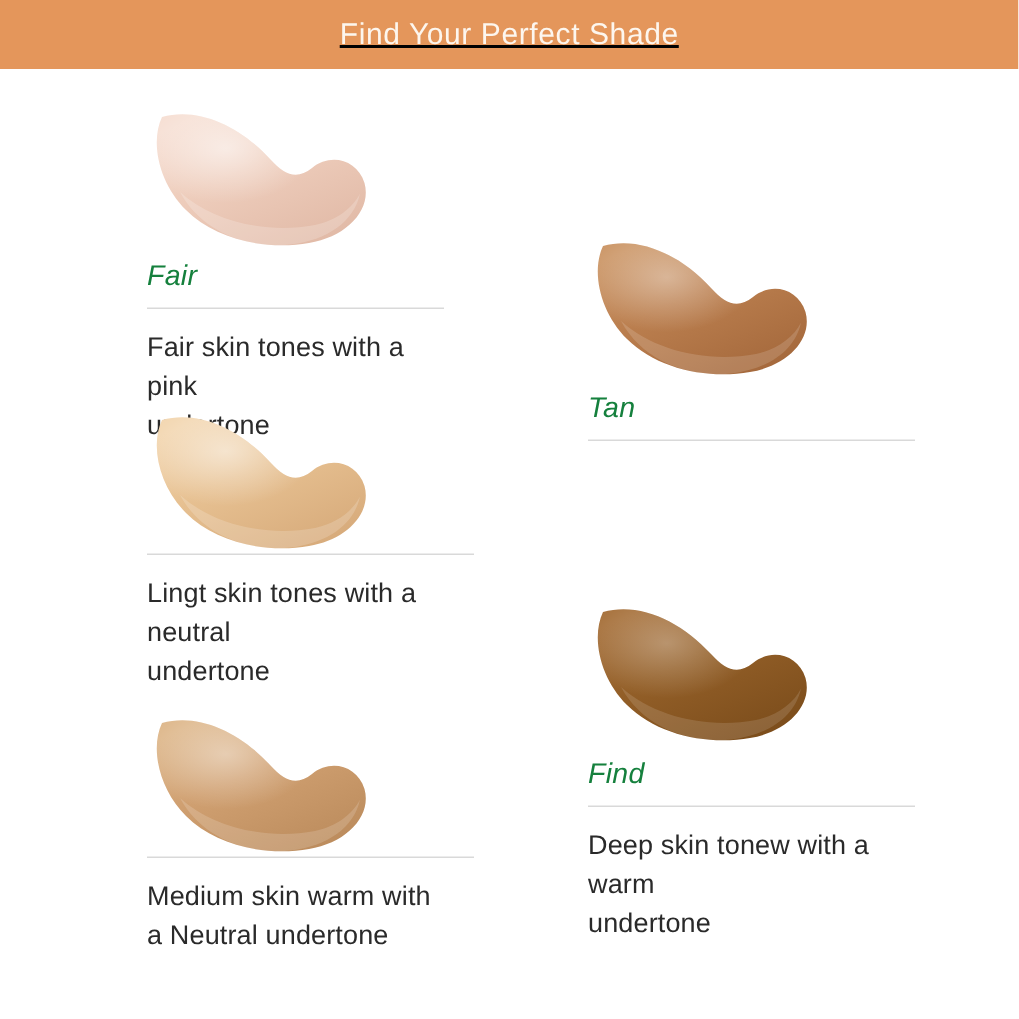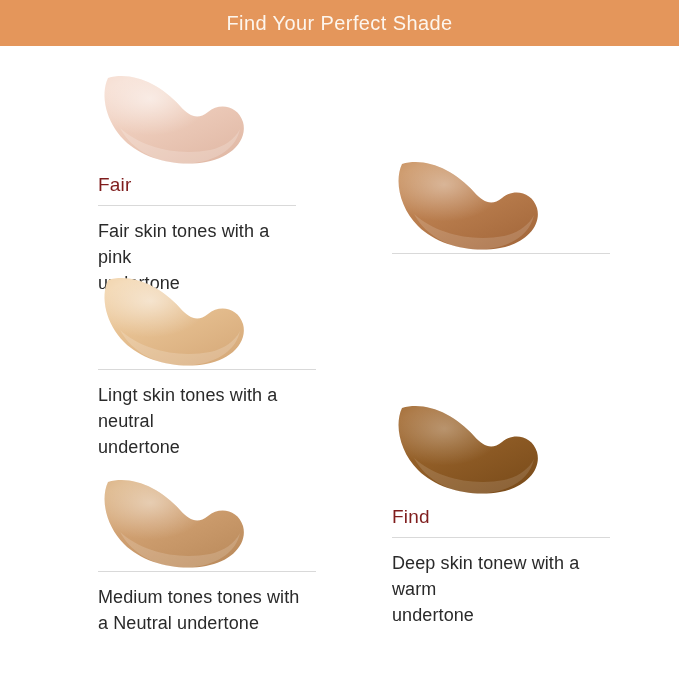--- a/index.html
+++ b/index.html
@@ -19,20 +19,21 @@
   .header-bar {
     position: absolute;
     left: 0;
     top: 0;
     width: 679px;
     height: 46px;
     background: #e4965b;
     display: flex;
     align-items: center;
     justify-content: center;
+    text-decoration: underline;
   }
   .header-title {
     color: #fdf6ee;
     font-size: 20px;
     font-weight: 400;
     letter-spacing: 0.4px;
     font-family: "Liberation Sans", sans-serif;
   }
 
   
@@ -41,26 +42,27 @@
   }
 
   .swatch-wrap {
     position: relative;
   }
   .swatch-svg {
     display: block;
   }
 
   .shade-name {
-    color: #7f1d1d;
+    color: #15803d;
     font-size: 19px;
     font-weight: 400;
     letter-spacing: 0.2px;
     line-height: 1.1;
     white-space: nowrap;
+    font-style: italic;
   }
 
   .shade-divider {
     height: 1px;
     background: #d9d9d9;
     border: 0;
     margin: 0;
   }
 
   .shade-desc {
@@ -171,21 +173,21 @@
                C 122 40, 140 44, 145 60 C 150 78, 133 96, 108 100
                C 80 105, 46 98, 26 78 C 8 60, 2 33, 10 16 Z" fill="url(#g-medium)"></path>
       <path d="M10 16 C 34 9, 62 22, 82 44 C 92 55, 100 58, 110 50
                C 122 40, 140 44, 145 60 C 150 78, 133 96, 108 100
                C 80 105, 46 98, 26 78 C 8 60, 2 33, 10 16 Z" fill="url(#h-medium)"></path>
       <path d="M22 66 C 44 86, 80 94, 112 88 C 126 85, 137 77, 142 67
                C 138 86, 120 98, 96 101 C 66 104, 36 92, 22 66 Z" fill="#ffffff" opacity="0.16"></path>
     </svg>
   </div>
   <div class="shade-divider" style="width:218px"></div>
-  <div class="shade-desc">Medium tones tones with
+  <div class="shade-desc">Medium skin warm with
 a Neutral undertone</div>
 </div>
 
 <div class="shade-card" id="card-tan">
   <div class="swatch-wrap">
     <svg class="swatch-svg" width="150" height="105" viewBox="0 0 150 105">
       <defs>
         <linearGradient id="g-tan" x1="0.15" y1="0.05" x2="0.78" y2="0.95">
           <stop offset="0%" stop-color="#cb9565"></stop>
           <stop offset="42%" stop-color="#bb7f4f"></stop>
@@ -199,20 +201,21 @@
       <path d="M10 16 C 34 9, 62 22, 82 44 C 92 55, 100 58, 110 50
                C 122 40, 140 44, 145 60 C 150 78, 133 96, 108 100
                C 80 105, 46 98, 26 78 C 8 60, 2 33, 10 16 Z" fill="url(#g-tan)"></path>
       <path d="M10 16 C 34 9, 62 22, 82 44 C 92 55, 100 58, 110 50
                C 122 40, 140 44, 145 60 C 150 78, 133 96, 108 100
                C 80 105, 46 98, 26 78 C 8 60, 2 33, 10 16 Z" fill="url(#h-tan)"></path>
       <path d="M22 66 C 44 86, 80 94, 112 88 C 126 85, 137 77, 142 67
                C 138 86, 120 98, 96 101 C 66 104, 36 92, 22 66 Z" fill="#ffffff" opacity="0.15"></path>
     </svg>
   </div>
+  <div class="shade-name">Tan</div>
   <div class="shade-divider" style="width:218px"></div>
 </div>
 
 <div class="shade-card" id="card-deep">
   <div class="swatch-wrap">
     <svg class="swatch-svg" width="150" height="105" viewBox="0 0 150 105">
       <defs>
         <linearGradient id="g-deep" x1="0.15" y1="0.05" x2="0.78" y2="0.95">
           <stop offset="0%" stop-color="#a6703a"></stop>
           <stop offset="42%" stop-color="#935f28"></stop>

